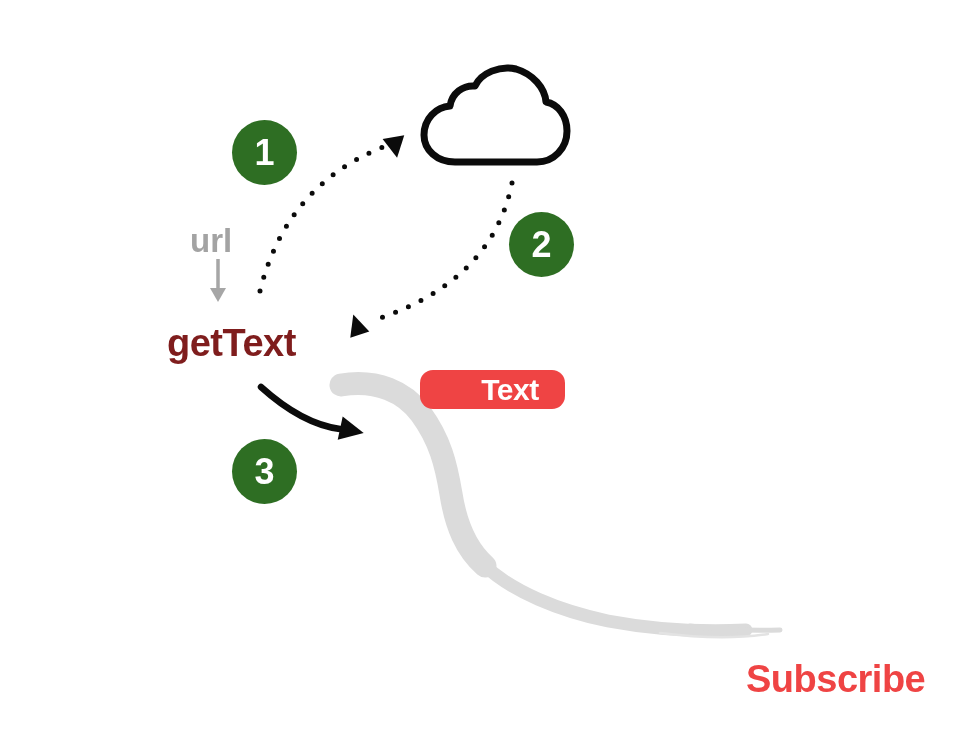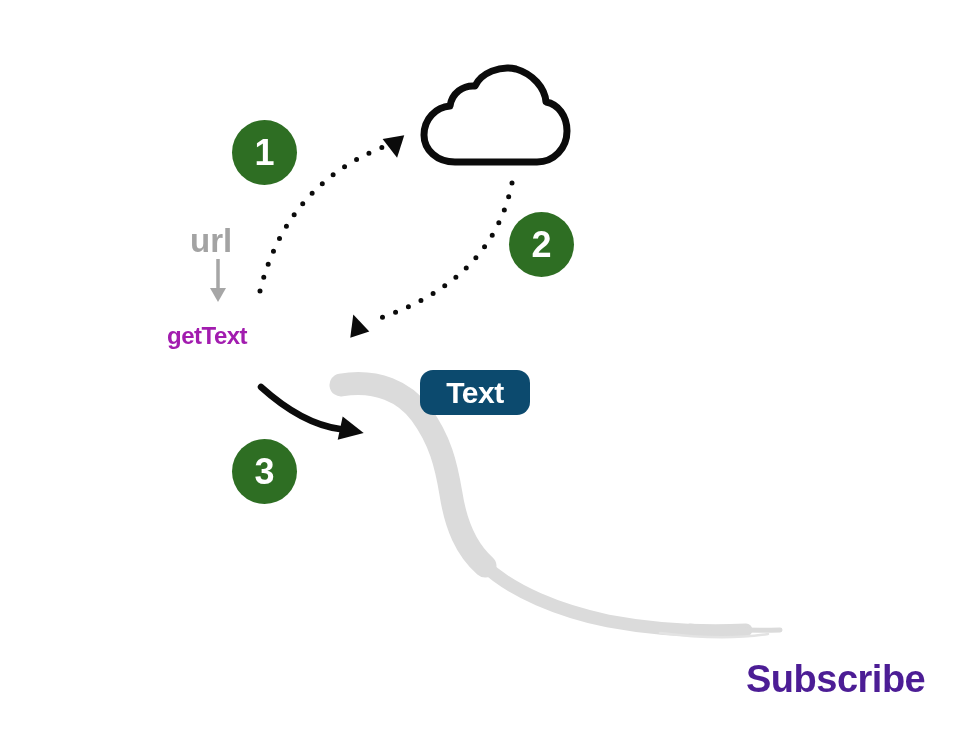--- a/index.html
+++ b/index.html
@@ -27,44 +27,44 @@
   .step-3 { left: 232px; top: 439px; }
   .url-label {
     position: absolute;
     left: 190px; top: 222px; width: 56px;
     font-size: 33px; font-weight: bold;
     color: #A3A3A3;
   }
   .gettext-label {
     position: absolute;
     left: 167px; top: 322px;
-    font-size: 24px; font-weight: bold;
+    font-size: 38px; font-weight: bold;
     letter-spacing: -0.5px;
-    color: #a21caf;
+    color: #7f1d1d;
     text-align: center;
   }
   .text-badge {
     position: absolute;
     left: 420px; top: 370px;
-    width: 110px; height: 45px;
-    background: #0c4a6e;
+    width: 110px; height: 39px;
+    background: #ef4444;
     border-radius: 13px;
-    display: flex; align-items: center; justify-content: center;
+    display: flex; align-items: center; justify-content: center; padding-left: 35px;
   }
   .text-badge span {
     color: #ffffff;
     font-size: 30px; font-weight: bold;
     letter-spacing: -0.5px;
   }
   .subscribe-label {
     position: absolute;
     left: 746px; top: 658px;
     font-size: 38px; font-weight: bold;
     letter-spacing: -0.5px;
-    color: #4c1d95;
+    color: #ef4444;
   }
 </style>
 </head>
 <body>
 
 <div class="canvas">
 
   <svg class="layer" width="964" height="738" viewBox="0 0 964 738">
 
     <g>

